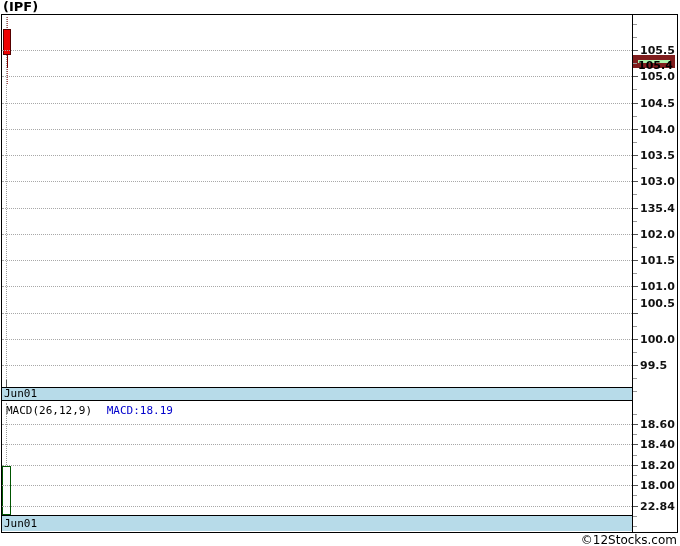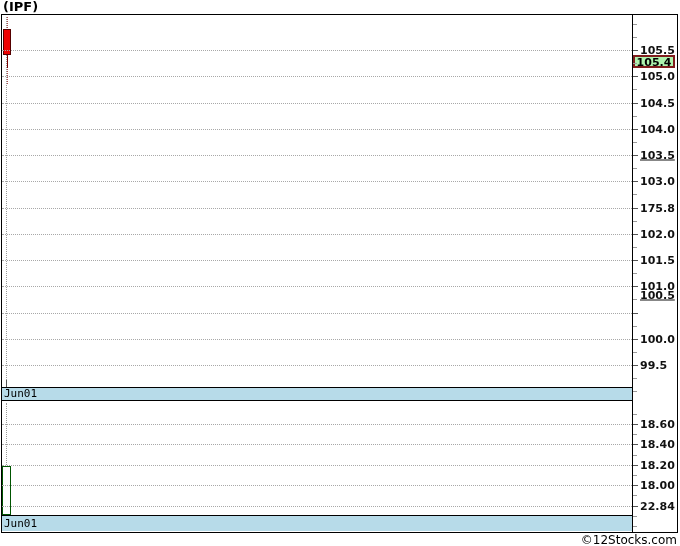--- a/index.html
+++ b/index.html
@@ -16,21 +16,21 @@
   .macd-legend .lbl{color:#000;margin-right:8px;}
   .datebar{left:0;width:630px;box-sizing:border-box;border-top:1px solid #000;
            font-family:"DejaVu Sans Mono","Liberation Mono",monospace;font-size:11px;
            color:#000;padding-left:2px;white-space:nowrap;}
   .datebar1{top:372px;height:14px;border-bottom:1px solid #000;line-height:12px;}
   .datebar2{top:500px;height:16px;line-height:15px;}
   .axis-line{left:630px;top:0;width:1px;height:517px;background:#000;}
   .ylabel{position:absolute;left:638px;transform:translateY(-50%);
           font-family:"DejaVu Sans","Liberation Sans",sans-serif;
           font-size:11px;font-weight:bold;color:#111;white-space:nowrap;}
-  .last-price{left:631px;width:42px;height:13px;box-sizing:border-box;border:2px solid #7f1d1d;
+  .last-price{left:631px;width:42px;height:13px;box-sizing:border-box;border:5px solid #7f1d1d;
           font-size:11px;font-weight:bold;color:#000;text-align:center;line-height:11px;}
   .vline{width:0;border-left:1px dotted #999;}
   .vline-red{width:0;border-left:1px dotted #b05050;}
   .footer{left:0;top:533px;width:677px;text-align:right;font-size:12px;color:#000;}
 </style>
 </head>
 <body>
 
 <div class="page">
 
@@ -43,20 +43,24 @@
     <div class="abs vline-red" style="left:5px;top:2px;height:67px;"></div>
     <div class="abs" style="left:4px;top:365px;width:1px;height:7px;background:#555;"></div>
 
     <div class="abs" id="candle-body" style="left: 1px; width: 8px; box-sizing: border-box; top: 14px; height: 26.25px; background: rgb(238, 2, 2); border: 1px solid rgb(85, 0, 0);"></div>
     <div class="abs" id="candle-wick" style="left: 5px; width: 1px; top: 40.25px; height: 13.125px; background: rgb(122, 0, 0);"></div>
 
     <div class="abs datebar datebar1" style="background: rgb(183, 219, 233);">
       <span>Jun01</span>
     </div>
 
+    <div class="abs macd-legend">
+      <span class="lbl">MACD(26,12,9)</span>
+      <span style="color: rgb(0, 0, 204);">MACD:18.19</span>
+    </div>
 
     <div class="abs vline" style="left:4px;top:388px;height:62px;"></div>
 
     <div class="abs" id="macd-bar" style="left: 0px; width: 9px; box-sizing: border-box; top: 450.82px; height: 49.18px; background: rgb(255, 255, 255); border: 1px solid rgb(0, 85, 0);"></div>
 
     <div class="abs datebar datebar2" style="background: rgb(183, 219, 233);">
       <span>Jun01</span>
     </div>
 
     <div class="abs axis-line"></div>
@@ -69,39 +73,39 @@
       <div style="position: absolute; left: 631px; top: 61.25px; width: 5px; height: 1px; background: rgb(85, 85, 85);"></div>
       <div class="ylabel" style="position: absolute; top: 61.25px;">105.0</div>
       <div style="position: absolute; left: 0px; top: 87.5px; width: 630px; height: 0px; border-top: 1px dotted rgb(168, 168, 168);"></div>
       <div style="position: absolute; left: 631px; top: 87.5px; width: 5px; height: 1px; background: rgb(85, 85, 85);"></div>
       <div class="ylabel" style="position: absolute; top: 87.5px;">104.5</div>
       <div style="position: absolute; left: 0px; top: 113.75px; width: 630px; height: 0px; border-top: 1px dotted rgb(168, 168, 168);"></div>
       <div style="position: absolute; left: 631px; top: 113.75px; width: 5px; height: 1px; background: rgb(85, 85, 85);"></div>
       <div class="ylabel" style="position: absolute; top: 113.75px;">104.0</div>
       <div style="position: absolute; left: 0px; top: 140px; width: 630px; height: 0px; border-top: 1px dotted rgb(168, 168, 168);"></div>
       <div style="position: absolute; left: 631px; top: 140px; width: 5px; height: 1px; background: rgb(85, 85, 85);"></div>
-      <div class="ylabel" style="position: absolute; top: 140px; text-decoration: underline;">103.5</div>
+      <div class="ylabel" style="position: absolute; top: 140px;">103.5</div>
       <div style="position: absolute; left: 0px; top: 166.25px; width: 630px; height: 0px; border-top: 1px dotted rgb(168, 168, 168);"></div>
       <div style="position: absolute; left: 631px; top: 166.25px; width: 5px; height: 1px; background: rgb(85, 85, 85);"></div>
       <div class="ylabel" style="position: absolute; top: 166.25px;">103.0</div>
       <div style="position: absolute; left: 0px; top: 192.5px; width: 630px; height: 0px; border-top: 1px dotted rgb(168, 168, 168);"></div>
       <div style="position: absolute; left: 631px; top: 192.5px; width: 5px; height: 1px; background: rgb(85, 85, 85);"></div>
-      <div class="ylabel" style="position: absolute; top: 192.5px;">175.8</div>
+      <div class="ylabel" style="position: absolute; top: 192.5px;">135.4</div>
       <div style="position: absolute; left: 0px; top: 218.75px; width: 630px; height: 0px; border-top: 1px dotted rgb(168, 168, 168);"></div>
       <div style="position: absolute; left: 631px; top: 218.75px; width: 5px; height: 1px; background: rgb(85, 85, 85);"></div>
       <div class="ylabel" style="position: absolute; top: 218.75px;">102.0</div>
       <div style="position: absolute; left: 0px; top: 245px; width: 630px; height: 0px; border-top: 1px dotted rgb(168, 168, 168);"></div>
       <div style="position: absolute; left: 631px; top: 245px; width: 5px; height: 1px; background: rgb(85, 85, 85);"></div>
       <div class="ylabel" style="position: absolute; top: 245px;">101.5</div>
       <div style="position: absolute; left: 0px; top: 271.25px; width: 630px; height: 0px; border-top: 1px dotted rgb(168, 168, 168);"></div>
       <div style="position: absolute; left: 631px; top: 271.25px; width: 5px; height: 1px; background: rgb(85, 85, 85);"></div>
       <div class="ylabel" style="position: absolute; top: 271.25px; text-align: center;">101.0</div>
       <div style="position: absolute; left: 0px; top: 297.5px; width: 630px; height: 0px; border-top: 1px dotted rgb(168, 168, 168);"></div>
       <div style="position: absolute; left: 631px; top: 297.5px; width: 5px; height: 1px; background: rgb(85, 85, 85);"></div>
-      <div class="ylabel" style="position: absolute; top: 280px; text-decoration: underline;">100.5</div>
+      <div class="ylabel" style="position: absolute; top: 288px;">100.5</div>
       <div style="position: absolute; left: 0px; top: 323.75px; width: 630px; height: 0px; border-top: 1px dotted rgb(168, 168, 168);"></div>
       <div style="position: absolute; left: 631px; top: 323.75px; width: 5px; height: 1px; background: rgb(85, 85, 85);"></div>
       <div class="ylabel" style="position: absolute; top: 323.75px;">100.0</div>
       <div style="position: absolute; left: 0px; top: 350px; width: 630px; height: 0px; border-top: 1px dotted rgb(168, 168, 168);"></div>
       <div style="position: absolute; left: 631px; top: 350px; width: 5px; height: 1px; background: rgb(85, 85, 85);"></div>
       <div class="ylabel" style="position: absolute; top: 350px;">99.5</div>
       <div style="position: absolute; left: 631px; top: 8.75px; width: 4px; height: 1px; background: rgb(153, 153, 153);"></div>
       <div style="position: absolute; left: 631px; top: 21.875px; width: 4px; height: 1px; background: rgb(153, 153, 153);"></div>
       <div style="position: absolute; left: 631px; top: 48.125px; width: 4px; height: 1px; background: rgb(153, 153, 153);"></div>
       <div style="position: absolute; left: 631px; top: 74.375px; width: 4px; height: 1px; background: rgb(153, 153, 153);"></div>

